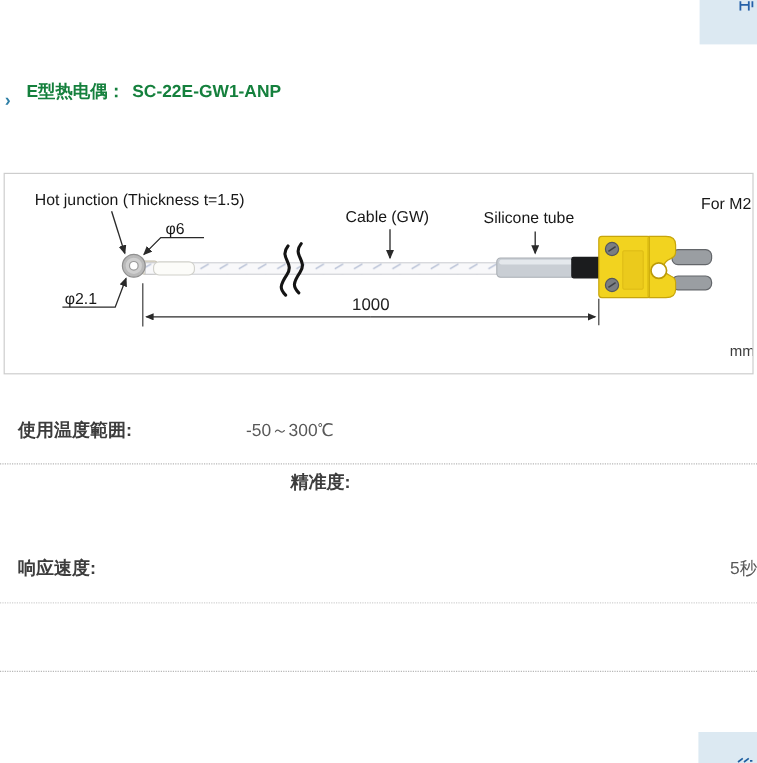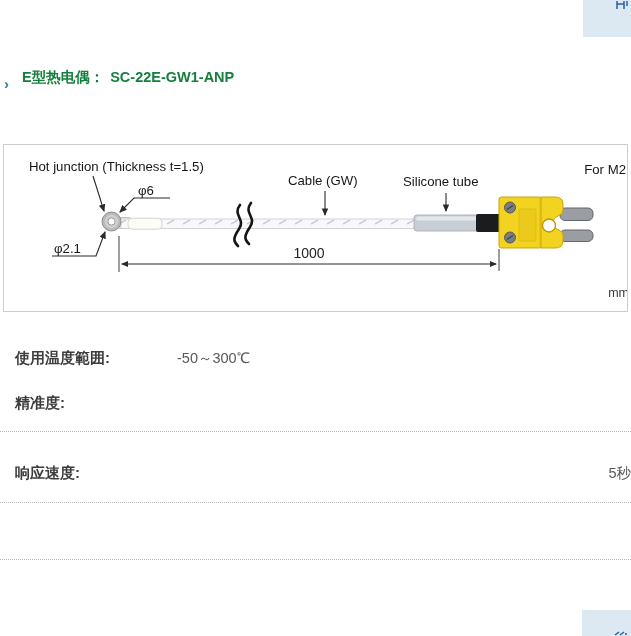--- a/index.html
+++ b/index.html
@@ -18,22 +18,22 @@
   #diagram-box{position:absolute;left:3px;top:144px;width:623px;height:166px;border:1px solid #cdcdcd;background:#fff;}
   #diagram-box svg{display:block;}
   .dlabel{font-family:"Liberation Sans",sans-serif;font-size:13.2px;fill:#171717;}
   .dim-num{font-family:"Liberation Sans",sans-serif;font-size:14px;fill:#222;}
   .unit-lab{font-family:"Liberation Sans",sans-serif;font-size:12.5px;fill:#3c3c3c;}
   
   .spec-row{position:absolute;left:0;width:631px;display:flex;align-items:center;
             border-bottom:1px dotted #b7b7b7;box-sizing:border-box;background:#fff;}
   .spec-label{padding-left:15px;width:162px;flex:0 0 162px;font-weight:bold;font-size:15px;color:#3d3d3d;}
   .spec-value{font-size:14.5px;color:#585858;}
-  #row-0{top:330px;height:57px;}
-  #row-1{top:375px;height:57px;}
+  #row-0{top:330px;height:57px;gap:28px;}
+  #row-1{top:393px;height:57px;flex-direction:column;}
   #row-2{top:444px;height:59px;justify-content:space-between;}
   #row-3{top:503px;height:57px;}
 </style>
 </head>
 <body>
 
 <div id="canvas">
 
   <div id="panel-top" class="corner-panel">
     <svg class="panel-icon" style="right:2px;top:0;" width="14" height="9" viewBox="0 0 14 9">

